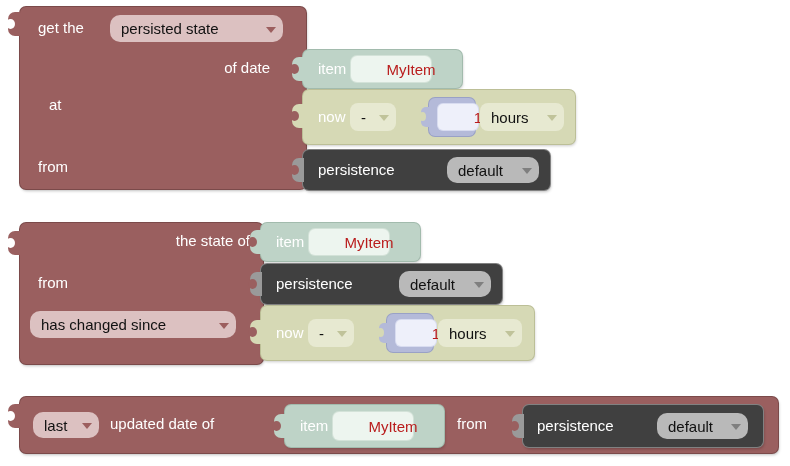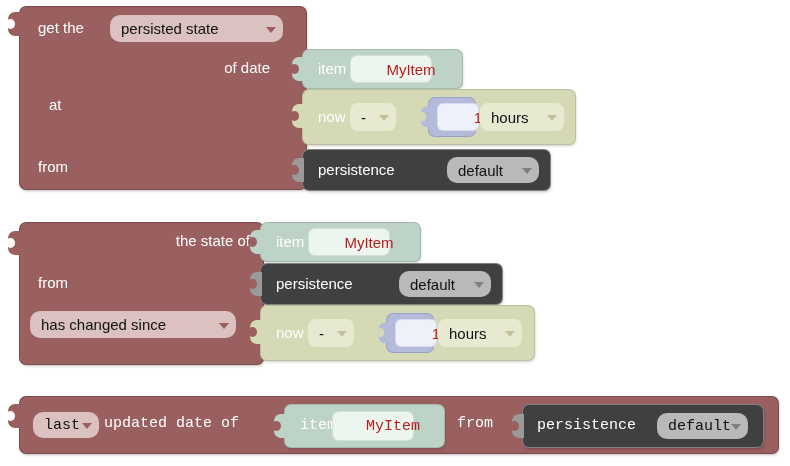--- a/index.html
+++ b/index.html
@@ -128,27 +128,27 @@
       <div class="field f-lav" style="left:9px;top:6px;width:28px;height:26px;border-radius:5px;">
         <span>1</span>
       </div>
     </div>
     <div class="pill p-olive" style="left:177px;top:13px;width:84px;height:28px;border-radius:8px;">
       <span>hours</span>
       <span class="arr arr-olive"></span>
     </div>
   </div>
 
-  <div class="block b-maroon" style="left:20px;top:397px;width:758px;height:56px;font-family:Liberation Mono, monospace;">
+  <div class="block b-maroon" style="left:20px;top:397px;width:758px;height:56px;">
     <span class="tab t-maroon cut-white" style="left:-12px;top:7px;"></span>
     <div class="pill p-pink" style="left:13px;top:15px;width:66px;height:26px;">
       <span>last</span>
       <span class="arr arr-maroon"></span>
     </div>
-    <span class="lbl" style="left:84px;top:16px;">updated date of</span>
+    <span class="lbl" style="left:90px;top:16px;">updated date of</span>
 
     <div class="block b-teal" style="left:265px;top:8px;width:159px;height:42px;">
       <span class="tab t-teal cut-maroon" style="left:-11px;top:9px;"></span>
       <span class="lbl" style="left:15px;top:10px;">item</span>
       <div class="field f-teal" style="left:48px;top:7px;width:80px;height:28px;">
         <span>MyItem</span>
       </div>
     </div>
 
     <span class="lbl" style="left:437px;top:16px;">from</span>

